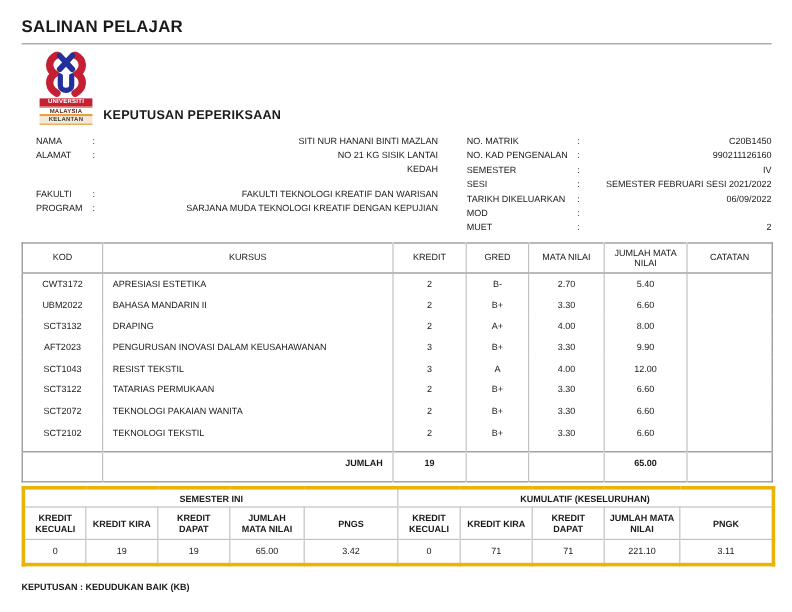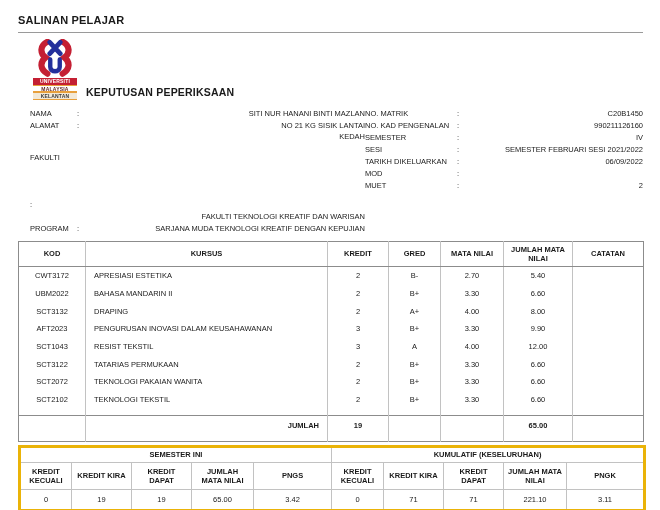--- a/index.html
+++ b/index.html
@@ -5,48 +5,48 @@
   * { margin:0; padding:0; box-sizing:border-box; }
   html,body { background:#ffffff; }
   body {
     width:660px; height:510px;
     font-family:"Liberation Sans", sans-serif;
     color:#1a1a1a;
     -webkit-font-smoothing:antialiased;
   }
   .page { position:relative; width:660px; height:510px; padding:14px 17px 0 18px; background:#fff; }
 
-  .doc-title { font-size:11px; font-weight:bold; letter-spacing:.2px; margin-bottom:6px; }
+  .doc-title { font-size:14px; font-weight:bold; letter-spacing:.2px; margin-bottom:6px; }
   .rule { border-top:1px solid #9a9a9a; }
 
   .header-row { display:flex; align-items:flex-end; margin-top:6px; }
   .logo { width:44px; margin-left:15px; display:flex; flex-direction:column; }
   .logo svg { display:block; margin:0 auto 1px auto; }
   .band { width:44px; text-align:center; font-weight:bold; line-height:6.5px; height:6.5px; font-size:5px; letter-spacing:.2px; overflow:hidden; }
   .band-red { background:#c41f33; color:#ffffff; }
   .band-white { background:#ffffff; color:#5a1f1f; border-top:1px solid #e8a03c; border-bottom:2px solid #e8a03c; height:8px; line-height:6px; }
   .band-tan { background:#f2e9d8; color:#3a3a3a; border-bottom:1px solid #e8a03c; height:7px; }
   .heading { font-size:10.5px; font-weight:bold; margin-left:9px; padding-bottom:2px; letter-spacing:.2px; }
 
   .info { display:flex; margin-top:8px; font-size:7.5px; }
   .info-left { width:335px; margin-left:12px; }
   .info-right { flex:1; }
   .info-row { display:flex; line-height:12px; }
-  .info-row.gap { margin-top:10px;flex-direction:column; }
+  .info-row.gap { margin-top:10px; }
   .info-label { flex:0 0 47px; }
-  .info-right .info-label { flex:0 0 92px; }
+  .info-right .info-label { flex:0 0 92px;margin-left:24px; }
   .info-colon { flex:0 0 12px; text-align:left; }
   .info-values { flex:1; }
   .info-line { line-height:11.4px;text-align:right; }
 
   table { width:625px; border-collapse:collapse; table-layout:fixed; font-size:7.5px; }
   .results { border:1px solid #8c8c8c; margin-top:6px; }
   .results th, .results td { border-left:1px solid #c2c2c2; text-align:center; vertical-align:middle; }
   .results th:first-child, .results td:first-child { border-left:none; }
-  .results th { font-weight:bold; border-bottom:1px solid #8c8c8c; padding:3px 2px; height:25px; line-height:9px; }
+  .results th { font-weight:normal; border-bottom:1px solid #8c8c8c; padding:3px 2px; height:25px; line-height:9px; }
   .course-row td { padding:4.5px 2px 4.2px 2px; }
   .course-row td.col1 { text-align:left; padding-left:8px; }
   .results tbody tr:last-child td { padding-bottom:11px; }
   .total-row td { border-top:1px solid #8c8c8c; font-weight:bold; padding:4.5px 2px; }
   .total-row td.tot1 { text-align:right; padding-right:8px; }
 
   .summary { border:3px solid #eab308; margin-top:3px; }
   .summary th, .summary td { border-left:1px solid #c2c2c2; text-align:center; vertical-align:middle; }
   .summary th:first-child, .summary td:first-child { border-left:none; }
   .sgroup { font-weight:bold; padding:2.5px 0; border-bottom:1px solid #c2c2c2; }

